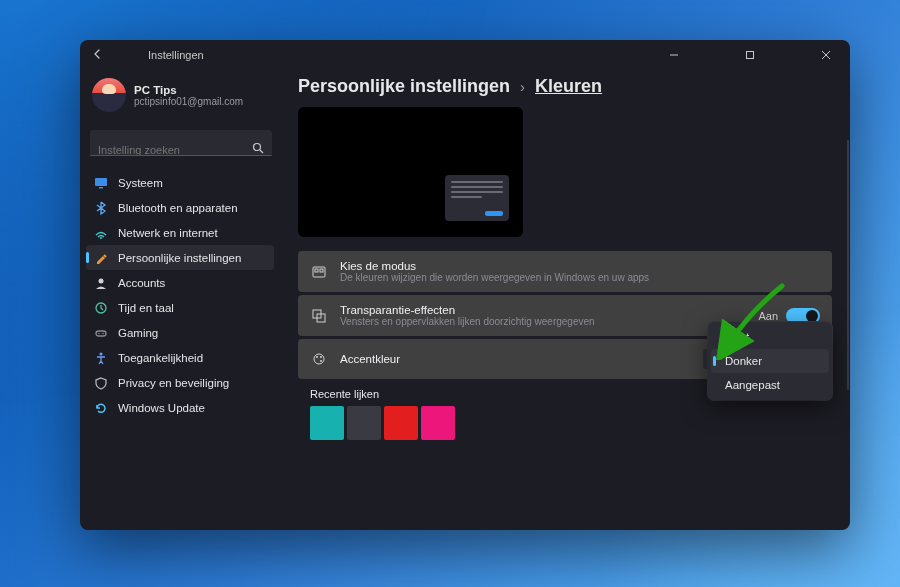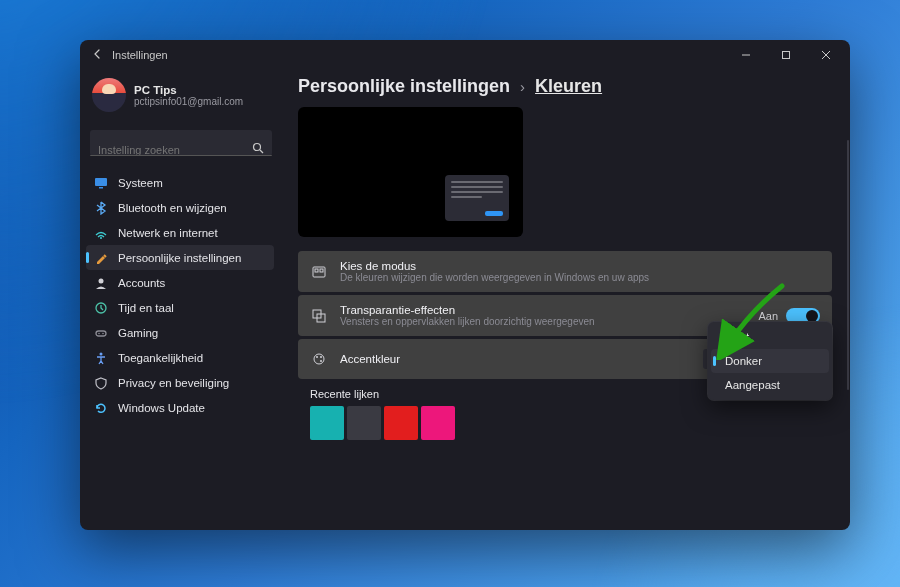--- a/index.html
+++ b/index.html
@@ -13,21 +13,21 @@
   .bg-shape.a { width: 900px; height: 900px; background: radial-gradient(circle at 30% 30%, #1e88e5 0%, transparent 60%); top: -400px; left: -300px; }
   .bg-shape.b { width: 700px; height: 700px; background: radial-gradient(circle at 70% 60%, #64b5f6 0%, transparent 55%); bottom: -350px; right: -250px; }
 
   .window {
     position: absolute; top: 40px; left: 80px; width: 770px; height: 490px;
     background: #1c1c24; border-radius: 8px; color: #e6e6e6;
     box-shadow: 0 20px 60px rgba(0,0,0,0.5);
     display: flex; flex-direction: column; overflow: hidden;
   }
   .titlebar {
-    height: 30px; display: flex; align-items: center; padding: 0 4px; font-size: 11px; color: #c8c8c8;
+    height: 30px; display: flex; align-items: center; padding: 0 4px; font-size: 11px; color: #c8c8c8; gap: 36px;
   }
   .titlebar .back { width: 28px; text-align: center; cursor: pointer; }
   .titlebar .title { flex: 0 0 auto; }
   .titlebar .spacer { flex: 1; }
   .titlebar .winctl { width: 40px; height: 30px; display: flex; align-items: center; justify-content: center; cursor: pointer; }
   .titlebar .winctl svg { width: 10px; height: 10px; stroke: #c8c8c8; stroke-width: 1; fill: none; }
 
   .body { flex: 1; display: flex; overflow: hidden; }
 
   .sidebar { width: 200px; padding: 4px 6px 6px 6px; display: flex; flex-direction: column; gap: 6px; font-size: 11.5px; }
@@ -160,21 +160,21 @@
               </svg>
             </span>
             <span>Systeem</span>
           </div>
           <div class="nav-item">
             <span class="nav-icon">
               <svg width="14" height="14" viewBox="0 0 14 14">
                 <path d="M7 1 L11 4 L7 7 L11 10 L7 13 V1 M3 4 L7 7 M3 10 L7 7" stroke="#5aa9f3" stroke-width="1.3" fill="none"></path>
               </svg>
             </span>
-            <span>Bluetooth en wijzigen</span>
+            <span>Bluetooth en apparaten</span>
           </div>
           <div class="nav-item">
             <span class="nav-icon">
               <svg width="14" height="14" viewBox="0 0 14 14">
                 <path d="M2 9 Q7 4 12 9 M4 11 Q7 8 10 11" stroke="#3ecbd1" stroke-width="1.3" fill="none"></path>
                 <circle cx="7" cy="12" r="1" fill="#3ecbd1"></circle>
               </svg>
             </span>
             <span>Netwerk en internet</span>
           </div>

